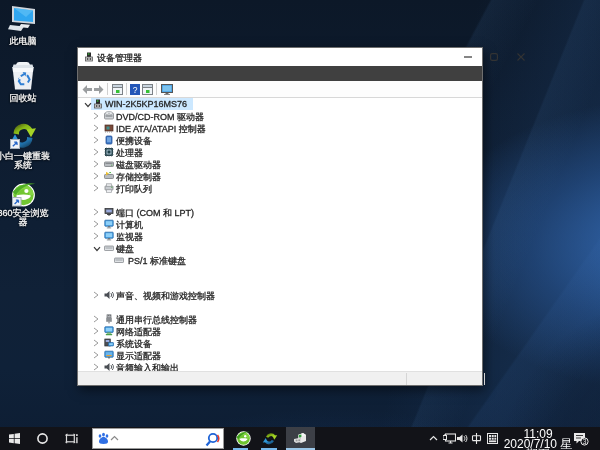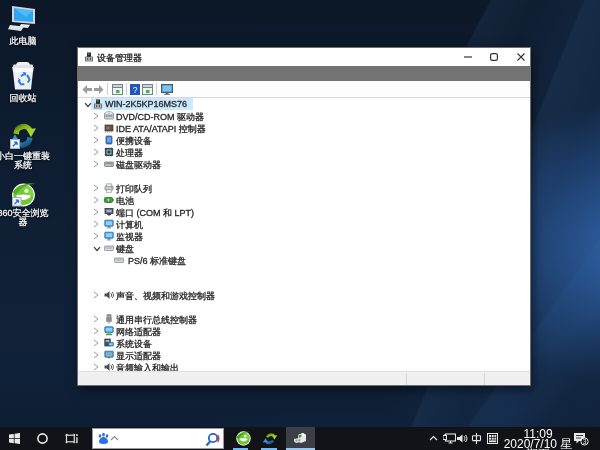--- a/index.html
+++ b/index.html
@@ -18,22 +18,22 @@
   background:
     linear-gradient(118deg, rgba(80,140,210,0) 30%, rgba(90,150,220,.09) 30.5%, rgba(90,150,220,0) 40%),
     linear-gradient(112deg, rgba(80,140,210,0) 55%, rgba(90,150,220,.08) 55.5%, rgba(90,150,220,0) 66%),
     linear-gradient(125deg, rgba(70,120,190,0) 74%, rgba(60,110,180,.10) 74.5%, rgba(60,110,180,0) 88%);
 }
 
 .dicon { position:absolute; width:64px; text-align:center; color:#fff; font-size:9px; line-height:10px; text-shadow:0 1px 2px rgba(0,0,0,.9), 0 0 2px rgba(0,0,0,.8); -webkit-text-stroke:0.3px #eee; }
 .dicon .ig { display:block; margin:0 auto; }
 
 .win {
-  position:absolute; left:77px; top:47px; width:454px; height:339px;
-  background:#737373; border:1px solid #6e6e6e;
+  position:absolute; left:77px; top:47px; width:406px; height:339px;
+  background:#404040; border:1px solid #6e6e6e;
   box-shadow: 2px 4px 10px rgba(0,0,0,.5);
   font-size:9px; color:#000;
   -webkit-text-stroke: 0.3px #333;
 }
 .titlebar { position:absolute; left:0; top:0; width:100%; height:18px; background:#fff; }
 .title-ico { position:absolute; left:6px; top:4px; }
 .title-txt { position:absolute; left:19px; top:4px; font-size:9px; color:#000; }
 .menubar { position:absolute; left:0; top:18px; width:100%; height:14px; background:#fff; border-bottom:1px solid #f0f0f0; }
 .menubar span { position:absolute; top:2px; font-size:9px; }
 .toolbar { position:absolute; left:0; top:33px; width:100%; height:17px; background:#fdfdfd; border-bottom:1px solid #d8d8d8; }
@@ -230,42 +230,42 @@
         <span class="chev" style="left:15px"><svg width="6" height="8" viewBox="0 0 6 8">
             <path d="M1 1 L5 4 L1 7" stroke="#9a9a9a" stroke-width="1" fill="none"></path>
           </svg></span>
         <svg class="ric" style="left:26px" width="10" height="10" viewBox="0 0 10 10">
           <rect x="0.5" y="3" width="9" height="4.5" rx=".8" fill="#b8bcc0" stroke="#787c80" stroke-width=".8"></rect>
           <rect x="1.5" y="4" width="7" height="1" fill="#888c90"></rect>
           <circle cx="7.8" cy="6.2" r=".6" fill="#5a5"></circle>
         </svg>
         <span class="lbl" style="left:38px">磁盘驱动器</span>
       </div>
+      <div class="row" style="top:71.8px">
+        <span class="chev" style="left:15px"><svg width="6" height="8" viewBox="0 0 6 8">
+            <path d="M1 1 L5 4 L1 7" stroke="#9a9a9a" stroke-width="1" fill="none"></path>
+          </svg></span>
+        <svg class="ric" style="left:26px" width="10" height="10" viewBox="0 0 10 10">
+          <rect x="0.5" y="3.5" width="9" height="4" rx=".8" fill="#b8bcc0" stroke="#787c80" stroke-width=".8"></rect>
+          <path d="M2 0.8 L5 2.6 L2 4.4 Z" fill="#f0c030"></path>
+          <path d="M5.5 1 l1.2 1.2 M5.5 2.2 l1.2 -1.2" stroke="#3a3" stroke-width=".9"></path>
+        </svg>
+        <span class="lbl" style="left:38px">存储控制器</span>
+      </div>
       <div class="row" style="top:83.7px">
         <span class="chev" style="left:15px"><svg width="6" height="8" viewBox="0 0 6 8">
             <path d="M1 1 L5 4 L1 7" stroke="#9a9a9a" stroke-width="1" fill="none"></path>
           </svg></span>
         <svg class="ric" style="left:26px" width="10" height="10" viewBox="0 0 10 10">
           <rect x="1" y="3" width="8" height="4" rx=".5" fill="#c8ccd0" stroke="#85888c" stroke-width=".8"></rect>
           <rect x="2.5" y="0.8" width="5" height="2.5" fill="#e8eaec" stroke="#9a9da1" stroke-width=".7"></rect>
           <rect x="2.5" y="6.8" width="5" height="2.5" fill="#f2f4f6" stroke="#9a9da1" stroke-width=".7"></rect>
           <circle cx="7.8" cy="4.2" r=".6" fill="#4a4"></circle>
         </svg>
         <span class="lbl" style="left:38px">打印队列</span>
-      </div>
-      <div class="row" style="top:95.7px">
-        <span class="chev" style="left:15px"><svg width="6" height="8" viewBox="0 0 6 8">
-            <path d="M1 1 L5 4 L1 7" stroke="#9a9a9a" stroke-width="1" fill="none"></path>
-          </svg></span>
-        <svg class="ric" style="left:26px" width="10" height="10" viewBox="0 0 10 10">
-          <rect x="0.5" y="2.5" width="8" height="5" rx="1" fill="#3f9e3f" stroke="#2a6e2a" stroke-width=".8"></rect>
-          <rect x="8.6" y="4" width="1" height="2" fill="#2a6e2a"></rect>
-          <path d="M4.6 3 l-1.6 2.2 h1.4 l-.6 1.8 2 -2.4 h-1.4 z" fill="#dff2d0"></path>
-        </svg>
-        <span class="lbl" style="left:38px">电池</span>
       </div>
       <div class="row" style="top:107.6px">
         <span class="chev" style="left:15px"><svg width="6" height="8" viewBox="0 0 6 8">
             <path d="M1 1 L5 4 L1 7" stroke="#9a9a9a" stroke-width="1" fill="none"></path>
           </svg></span>
         <svg class="ric" style="left:26px" width="10" height="10" viewBox="0 0 10 10">
           <rect x="1" y="1.5" width="8" height="5" fill="#5a5e64" stroke="#33363a" stroke-width=".8"></rect>
           <rect x="2.2" y="2.7" width="5.6" height="2.6" fill="#9ad"></rect>
           <path d="M3 7.5 h4 M5 6.5 v2.5" stroke="#33363a" stroke-width=".9"></path>
         </svg>
@@ -305,21 +305,21 @@
           <rect x="0.5" y="3" width="9" height="1.2" fill="#b0b4b8"></rect>
         </svg>
         <span class="lbl" style="left:38px">键盘</span>
       </div>
       <div class="row" style="top:155.5px">
         <svg class="ric" style="left:36px" width="10" height="10" viewBox="0 0 10 10">
           <rect x="0.5" y="3" width="9" height="4.5" rx=".6" fill="#dfe2e5" stroke="#8a8e92" stroke-width=".8"></rect>
           <path d="M1.5 4.2 h7 M1.5 5.4 h7" stroke="#a8acb0" stroke-width=".7"></path>
           <rect x="0.5" y="3" width="9" height="1.2" fill="#b0b4b8"></rect>
         </svg>
-        <span class="lbl" style="left:50px">PS/6 标准键盘</span>
+        <span class="lbl" style="left:50px">PS/1 标准键盘</span>
       </div>
       <div class="row" style="top:191.4px">
         <span class="chev" style="left:15px"><svg width="6" height="8" viewBox="0 0 6 8">
             <path d="M1 1 L5 4 L1 7" stroke="#9a9a9a" stroke-width="1" fill="none"></path>
           </svg></span>
         <svg class="ric" style="left:26px" width="10" height="10" viewBox="0 0 10 10">
           <polygon points="0.5,3.5 2.8,3.5 5.5,1 5.5,9 2.8,6.5 0.5,6.5" fill="#4a4e54"></polygon>
           <path d="M6.8 3 C7.8 4 7.8 6 6.8 7 M8.2 2 C9.8 3.5 9.8 6.5 8.2 8" stroke="#4a4e54" stroke-width=".9" fill="none"></path>
         </svg>
         <span class="lbl" style="left:38px">声音、视频和游戏控制器</span>

